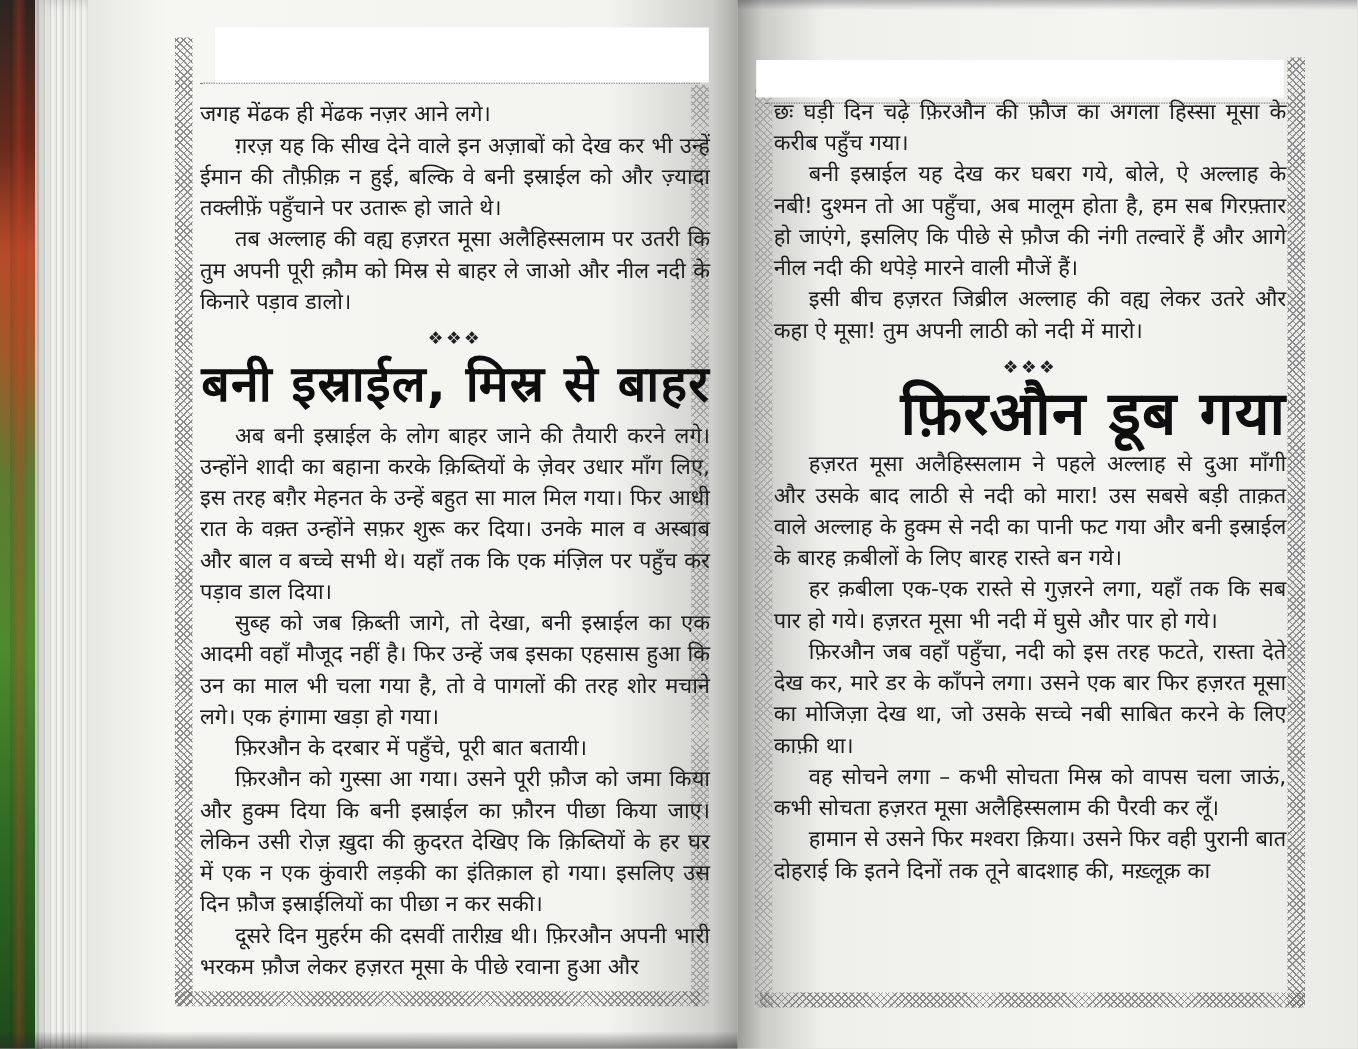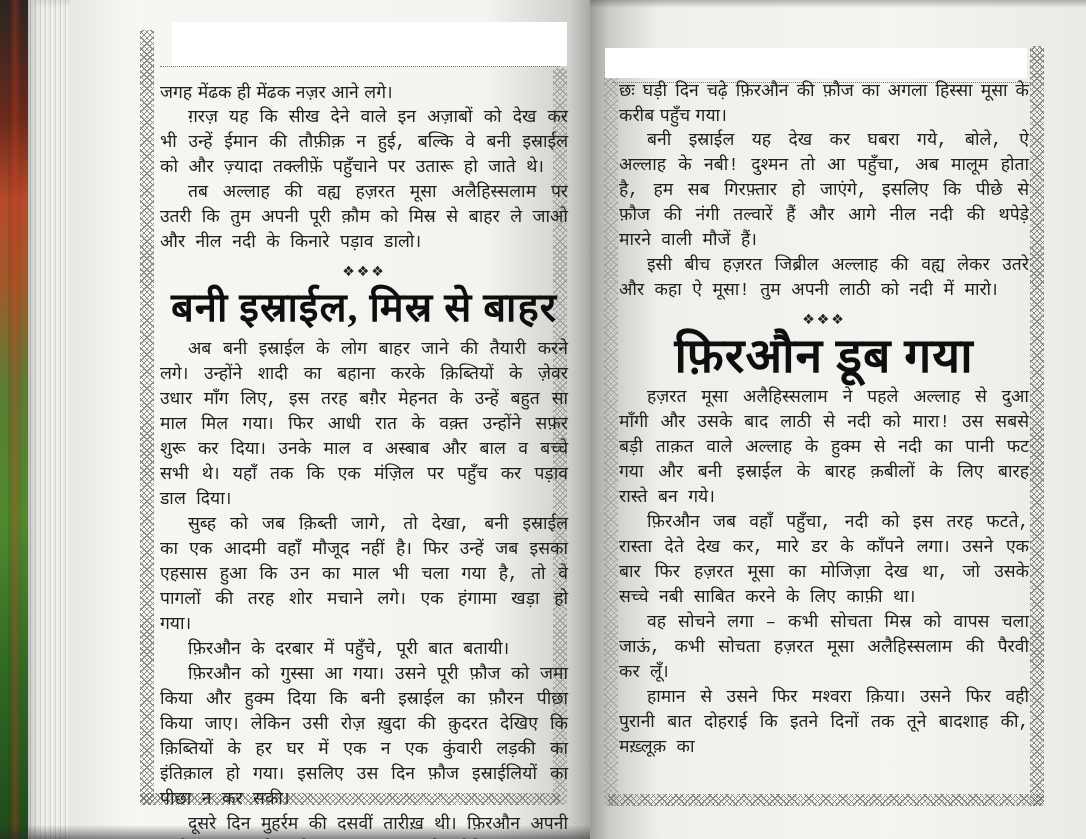--- a/index.html
+++ b/index.html
@@ -33,23 +33,23 @@
   .hatch-h { position: absolute; height: 12px;
     background-image:
       repeating-linear-gradient(45deg, transparent 0 3px, #6b6b6b 3px 4px),
       repeating-linear-gradient(-45deg, transparent 0 3px, #6b6b6b 3px 4px);
     opacity: 0.75; }
 
   .redact { position: absolute; background: #ffffff; }
 
   .text-block { position: absolute; color: #1e1e1e; font-size: 17.5px; line-height: 25px; }
   .text-block p { margin: 0; text-align: justify; text-align-last: left; }
-  .text-block p.indent { text-indent: 28px; font-family: Liberation Mono, monospace; }
+  .text-block p.indent { text-indent: 28px; }
   .ornament { text-align: center; font-size: 14px; letter-spacing: 2px; color: #222; margin: 6px 0 0 0; height: 20px; line-height: 20px; }
-  .heading { text-align: center; font-weight: bold; font-size: 40px; line-height: 54px; color: #0e0e0e; margin: 0 0 2px 0; letter-spacing: 1px; font-family: Liberation Serif, serif; }
+  .heading { text-align: right; font-weight: bold; font-size: 40px; line-height: 54px; color: #0e0e0e; margin: 0 0 2px 0; letter-spacing: 1px; }
   .dotline { position: absolute; height: 0; border-top: 1px dotted #777; }
 </style>
 </head>
 <body>
 
 <div class="edge-strip"></div>
 <div class="page-stack"></div>
 
 <div class="page page-left"></div>
 <div class="hatch-v" style="left:140px; top:30px; height:775px;"></div>
@@ -86,19 +86,20 @@
 <div class="text-block" style="left:619px; top:78px; width:410px;">
   <div id="right-before">
       <p>छः घड़ी दिन चढ़े फ़िरऔन की फ़ौज का अगला हिस्सा मूसा के करीब पहुँच गया।</p>
       <p class="indent">बनी इस्राईल यह देख कर घबरा गये, बोले, ऐ अल्लाह के नबी! दुश्मन तो आ पहुँचा, अब मालूम होता है, हम सब गिरफ़्तार हो जाएंगे, इसलिए कि पीछे से फ़ौज की नंगी तल्वारें हैं और आगे नील नदी की थपेड़े मारने वाली मौजें हैं।</p>
       <p class="indent">इसी बीच हज़रत जिब्रील अल्लाह की वह्य लेकर उतरे और कहा ऐ मूसा! तुम अपनी लाठी को नदी में मारो।</p>
     </div>
   <div class="ornament">❖❖❖</div>
   <div class="heading" style="font-size:48px;">फ़िरऔन डूब गया</div>
   <div id="right-after">
       <p class="indent">हज़रत मूसा अलैहिस्सलाम ने पहले अल्लाह से दुआ माँगी और उसके बाद लाठी से नदी को मारा! उस सबसे बड़ी ताक़त वाले अल्लाह के हुक्म से नदी का पानी फट गया और बनी इस्राईल के बारह क़बीलों के लिए बारह रास्ते बन गये।</p>
+      <p class="indent">हर क़बीला एक-एक रास्ते से गुज़रने लगा, यहाँ तक कि सब पार हो गये। हज़रत मूसा भी नदी में घुसे और पार हो गये।</p>
       <p class="indent">फ़िरऔन जब वहाँ पहुँचा, नदी को इस तरह फटते, रास्ता देते देख कर, मारे डर के काँपने लगा। उसने एक बार फिर हज़रत मूसा का मोजिज़ा देख था, जो उसके सच्चे नबी साबित करने के लिए काफ़ी था।</p>
       <p class="indent">वह सोचने लगा – कभी सोचता मिस्र को वापस चला जाऊं, कभी सोचता हज़रत मूसा अलैहिस्सलाम की पैरवी कर लूँ।</p>
       <p class="indent">हामान से उसने फिर मश्वरा क़िया। उसने फिर वही पुरानी बात दोहराई कि इतने दिनों तक तूने बादशाह की, मख़्लूक़ का</p>
     </div>
 </div>
 
 <div class="bottom-shadow"></div>
 
 </body></html>

